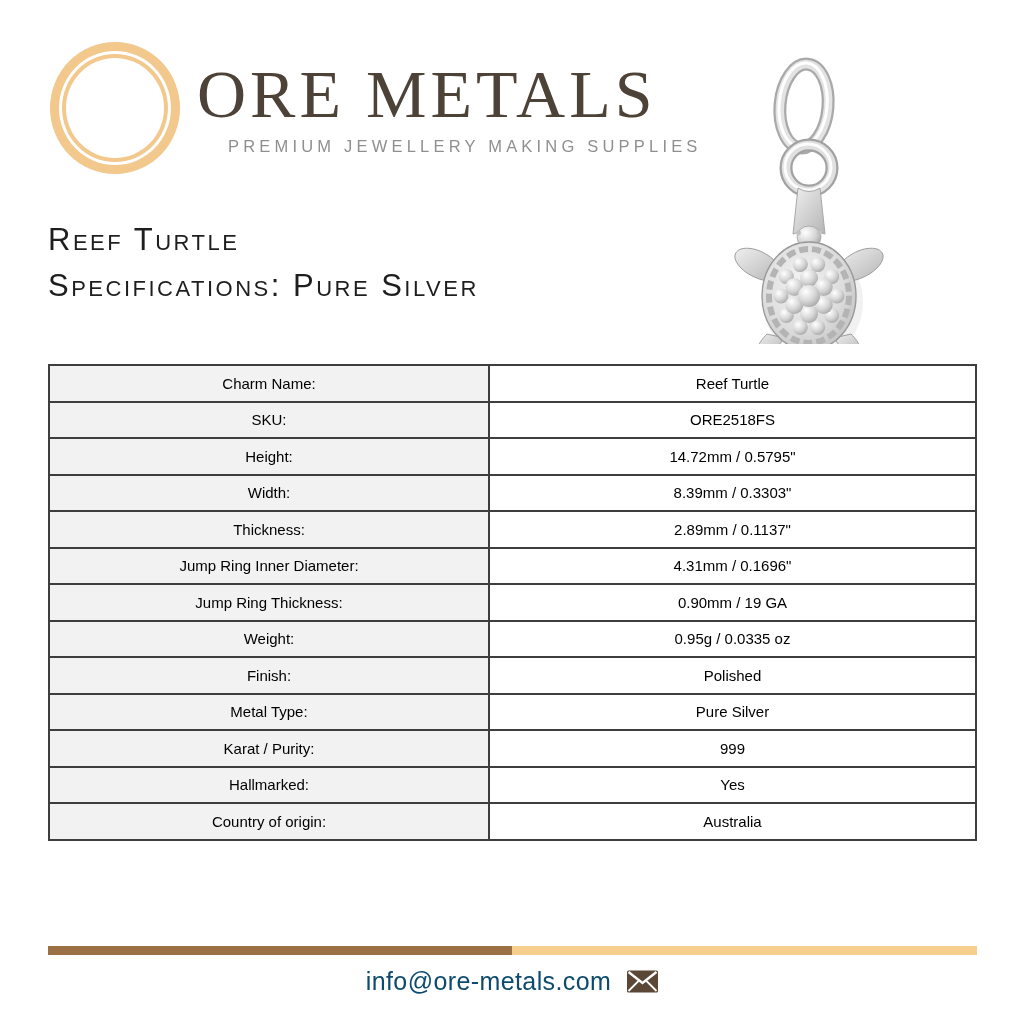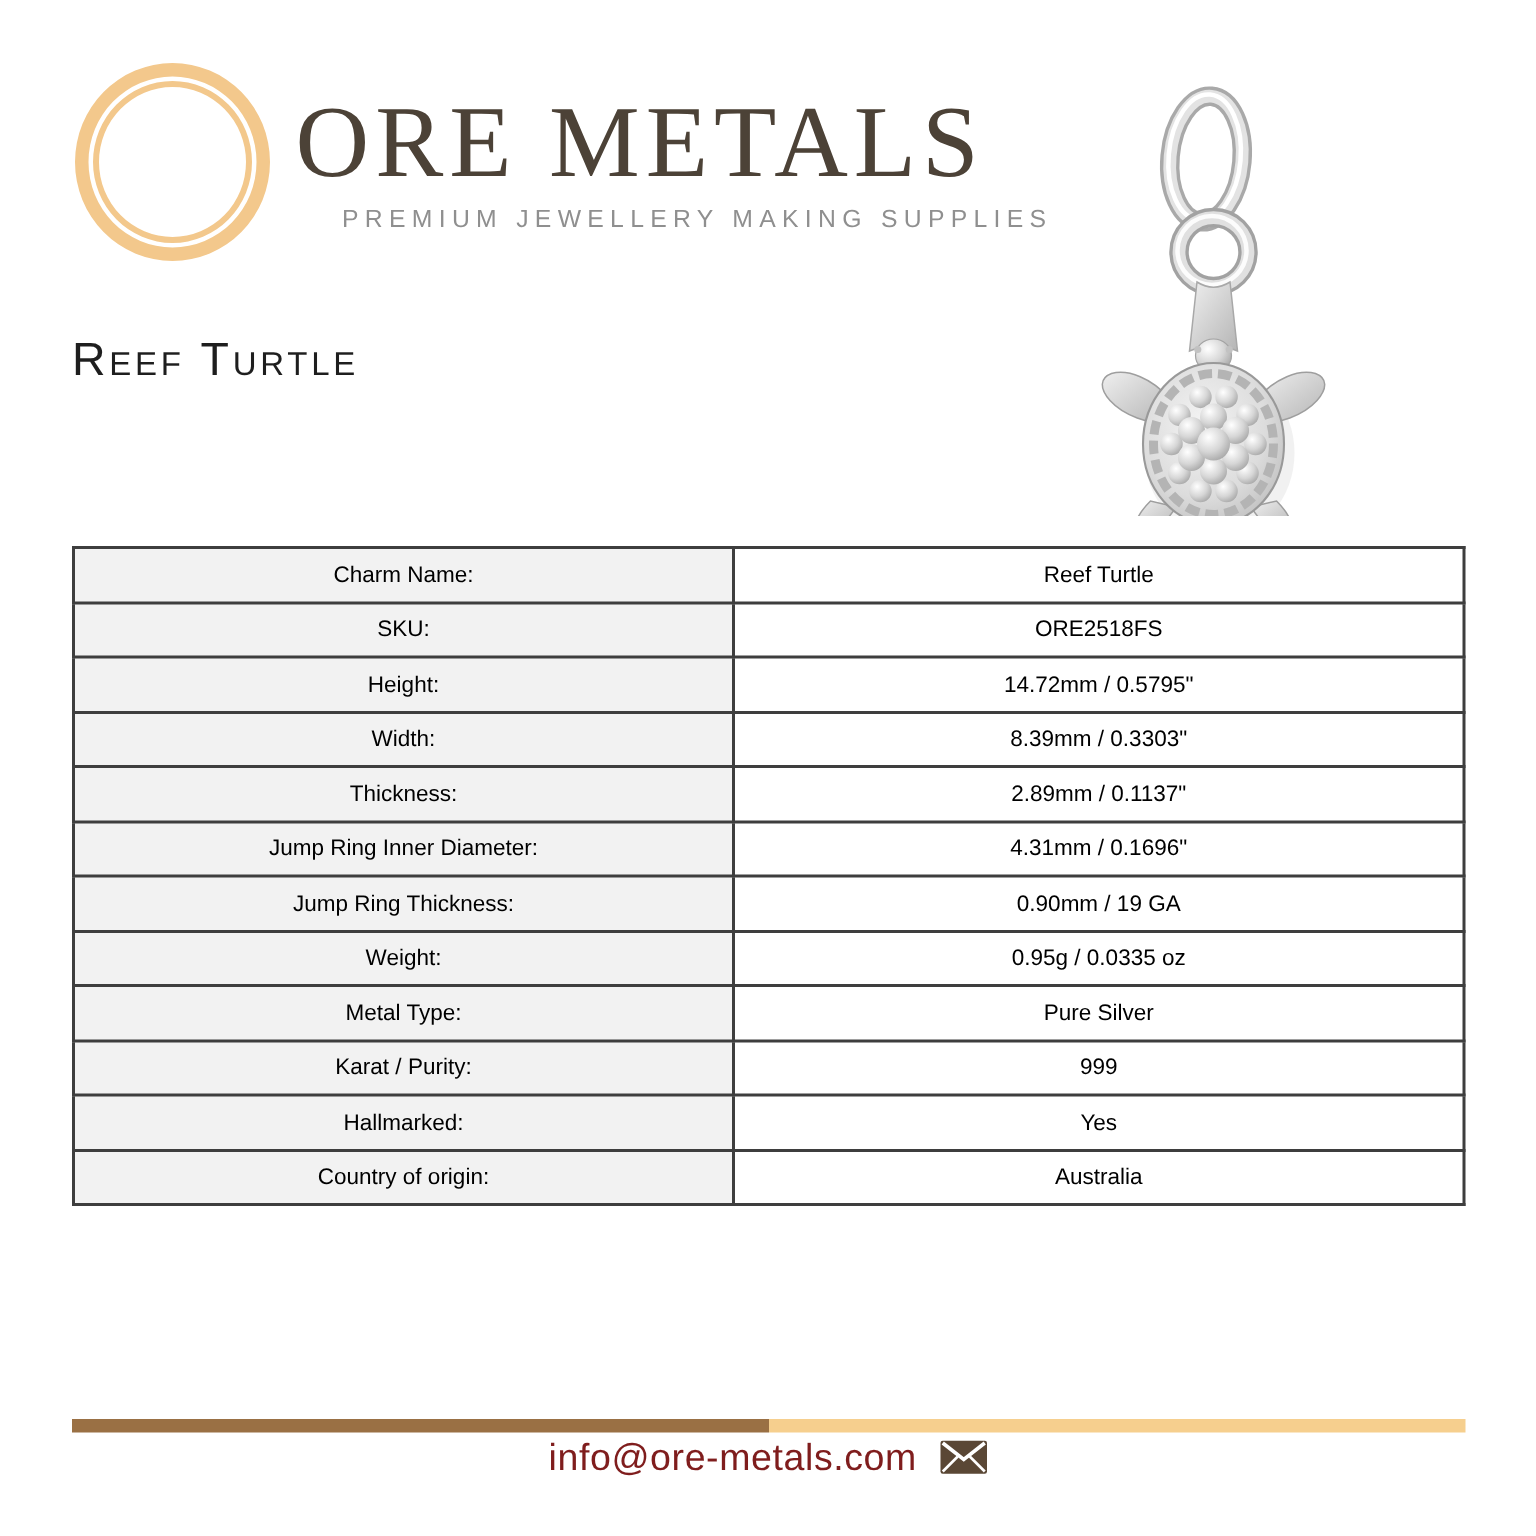--- a/index.html
+++ b/index.html
@@ -99,25 +99,26 @@
   }
   .footer-contacts {
     position: absolute;
     left: 48px; top: 958px;
     width: 929px; height: 46px;
     display: flex;
   }
   .contact {
     flex: 1;
     display: flex;
+    align-items: center;
     justify-content: center;
     gap: 15px;
     font-size: 25px;
     letter-spacing: 0.4px;
-    color: #7f1d1d;
+    color: #0c4a6e;
     white-space: nowrap;
   }
   .contact .icon { display: inline-flex; }
 </style>
 </head>
 <body>
 
 <div id="canvas">
 
   <div class="logo-circle"></div>
@@ -191,20 +192,21 @@
       <circle cx="68.3" cy="261" r="9"></circle>
       <circle cx="68.3" cy="243" r="9"></circle>
       <circle cx="83" cy="234" r="9"></circle>
       <circle cx="97.7" cy="243" r="9"></circle>
 
       <circle cx="83" cy="252" r="11"></circle>
     </g>
   </svg>
 
   <div class="product-title">Reef Turtle</div>
+  <div class="product-subtitle">Specifications: Pure Silver</div>
 
   <table class="spec-table">
     <tbody>
         <tr>
           <td class="label-cell">Charm Name:</td>
           <td class="value-cell">Reef Turtle</td>
         </tr>
         <tr>
           <td class="label-cell">SKU:</td>
           <td class="value-cell">ORE2518FS</td>
@@ -225,20 +227,24 @@
           <td class="label-cell">Jump Ring Inner Diameter:</td>
           <td class="value-cell">4.31mm / 0.1696"</td>
         </tr>
         <tr>
           <td class="label-cell">Jump Ring Thickness:</td>
           <td class="value-cell">0.90mm / 19 GA</td>
         </tr>
         <tr>
           <td class="label-cell">Weight:</td>
           <td class="value-cell">0.95g / 0.0335 oz</td>
+        </tr>
+        <tr>
+          <td class="label-cell">Finish:</td>
+          <td class="value-cell">Polished</td>
         </tr>
         <tr>
           <td class="label-cell">Metal Type:</td>
           <td class="value-cell">Pure Silver</td>
         </tr>
         <tr>
           <td class="label-cell">Karat / Purity:</td>
           <td class="value-cell">999</td>
         </tr>
         <tr>

